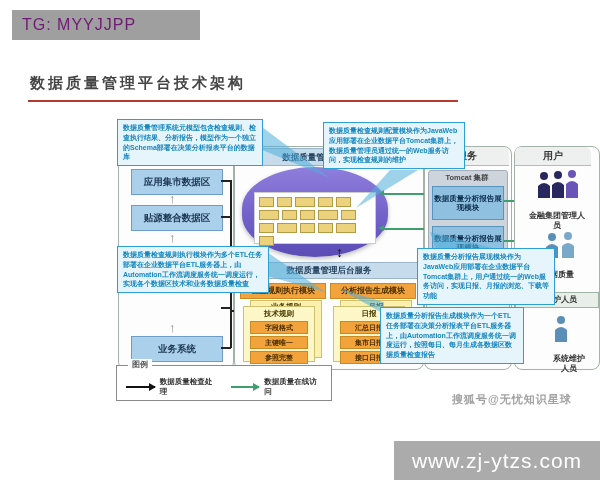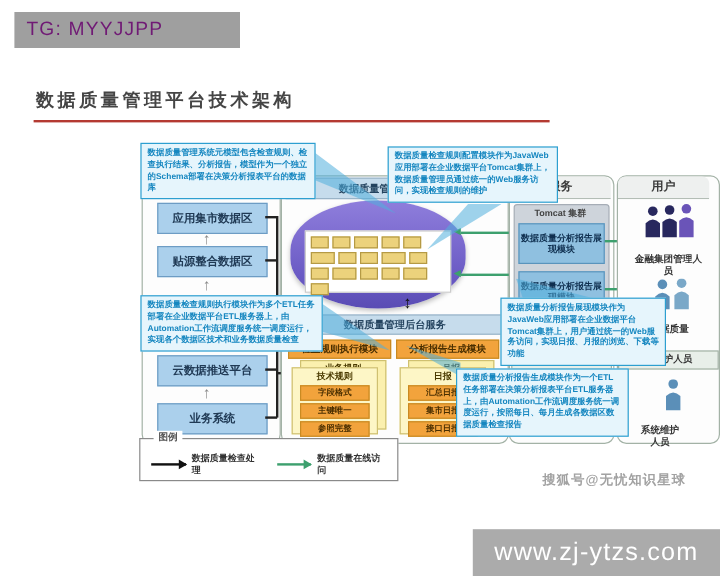--- a/index.html
+++ b/index.html
@@ -90,21 +90,20 @@
   <div class="abs tg-badge">TG: MYYJJPP</div>
   <div class="abs page-title">数据质量管理平台技术架构</div>
   <div class="abs title-underline"></div>
 
   <div class="abs bullets">
   </div>
 
   <div class="abs panel" style="left:118px;top:146px;width:114px;height:222px;"></div>
   <div class="abs bluebox" style="left:131px;top:169px;width:90px;height:24px;">应用集市数据区</div>
   <div class="abs bluebox" style="left:131px;top:205px;width:90px;height:24px;">贴源整合数据区</div>
-  <div class="abs bluebox" style="left:131px;top:296px;width:90px;height:24px;">云数据推送平台</div>
   <div class="abs bluebox" style="left:131px;top:336px;width:90px;height:24px;">业务系统</div>
   <div class="abs arrow-up" style="left:169px;top:193px;">↑</div>
   <div class="abs arrow-up" style="left:169px;top:232px;">↑</div>
   <div class="abs arrow-up" style="left:169px;top:322px;">↑</div>
 
   <div class="abs hline" style="left:221px;top:180px;width:10px;"></div>
   <div class="abs hline" style="left:221px;top:216px;width:10px;"></div>
   <div class="abs hline" style="left:221px;top:307px;width:10px;"></div>
   <div class="abs hline" style="left:221px;top:347px;width:10px;"></div>
   <div class="abs vline" style="left:230px;top:180px;height:168px;"></div>
@@ -213,21 +212,21 @@
   <div class="abs tealbar" style="left:515px;top:292px;width:82px;height:14px;line-height:14px;">台维护人员</div>
 
   <div class="abs" style="left:553px;top:316px;">
     <svg width="16" height="26" viewBox="0 0 16 26">
       <g fill="#5b8fb8">
           <circle cx="8" cy="4" r="4"></circle>
           <path d="M2 26 V14 q6-6 12 0 V26 Z"></path>
         </g>
     </svg>
   </div>
-  <div class="abs ulabel" style="left:532px;top:344px;width:36px;">系统维护人员</div>
+  <div class="abs ulabel" style="left:551px;top:344px;width:36px;">系统维护人员</div>
 
   <div class="abs tail" style="left:258px;top:124px;width:72px;height:54px;clip-path:polygon(0 0,0 45%,100% 100%);"></div>
   <div class="abs tail" style="left:356px;top:170px;width:62px;height:38px;clip-path:polygon(55% 0,100% 0,0 100%);"></div>
   <div class="abs tail" style="left:267px;top:252px;width:58px;height:40px;clip-path:polygon(0 0,0 60%,100% 100%);"></div>
   <div class="abs tail" style="left:430px;top:232px;width:70px;height:20px;clip-path:polygon(0 0,100% 90%,10% 100%);"></div>
   <div class="abs tail" style="left:338px;top:288px;width:46px;height:26px;clip-path:polygon(0 0,100% 55%,100% 100%);"></div>
 
   <div class="abs callout" style="left:117px;top:119px;width:146px;">数据质量管理系统元模型包含检查规则、检查执行结果、分析报告，模型作为一个独立的Schema部署在决策分析报表平台的数据库</div>
   <div class="abs callout" style="left:323px;top:122px;width:142px;">数据质量检查规则配置模块作为JavaWeb应用部署在企业数据平台Tomcat集群上，数据质量管理员通过统一的Web服务访问，实现检查规则的维护</div>
   <div class="abs callout" style="left:117px;top:246px;width:152px;">数据质量检查规则执行模块作为多个ETL任务部署在企业数据平台ETL服务器上，由Automation工作流调度服务统一调度运行，实现各个数据区技术和业务数据质量检查</div>

